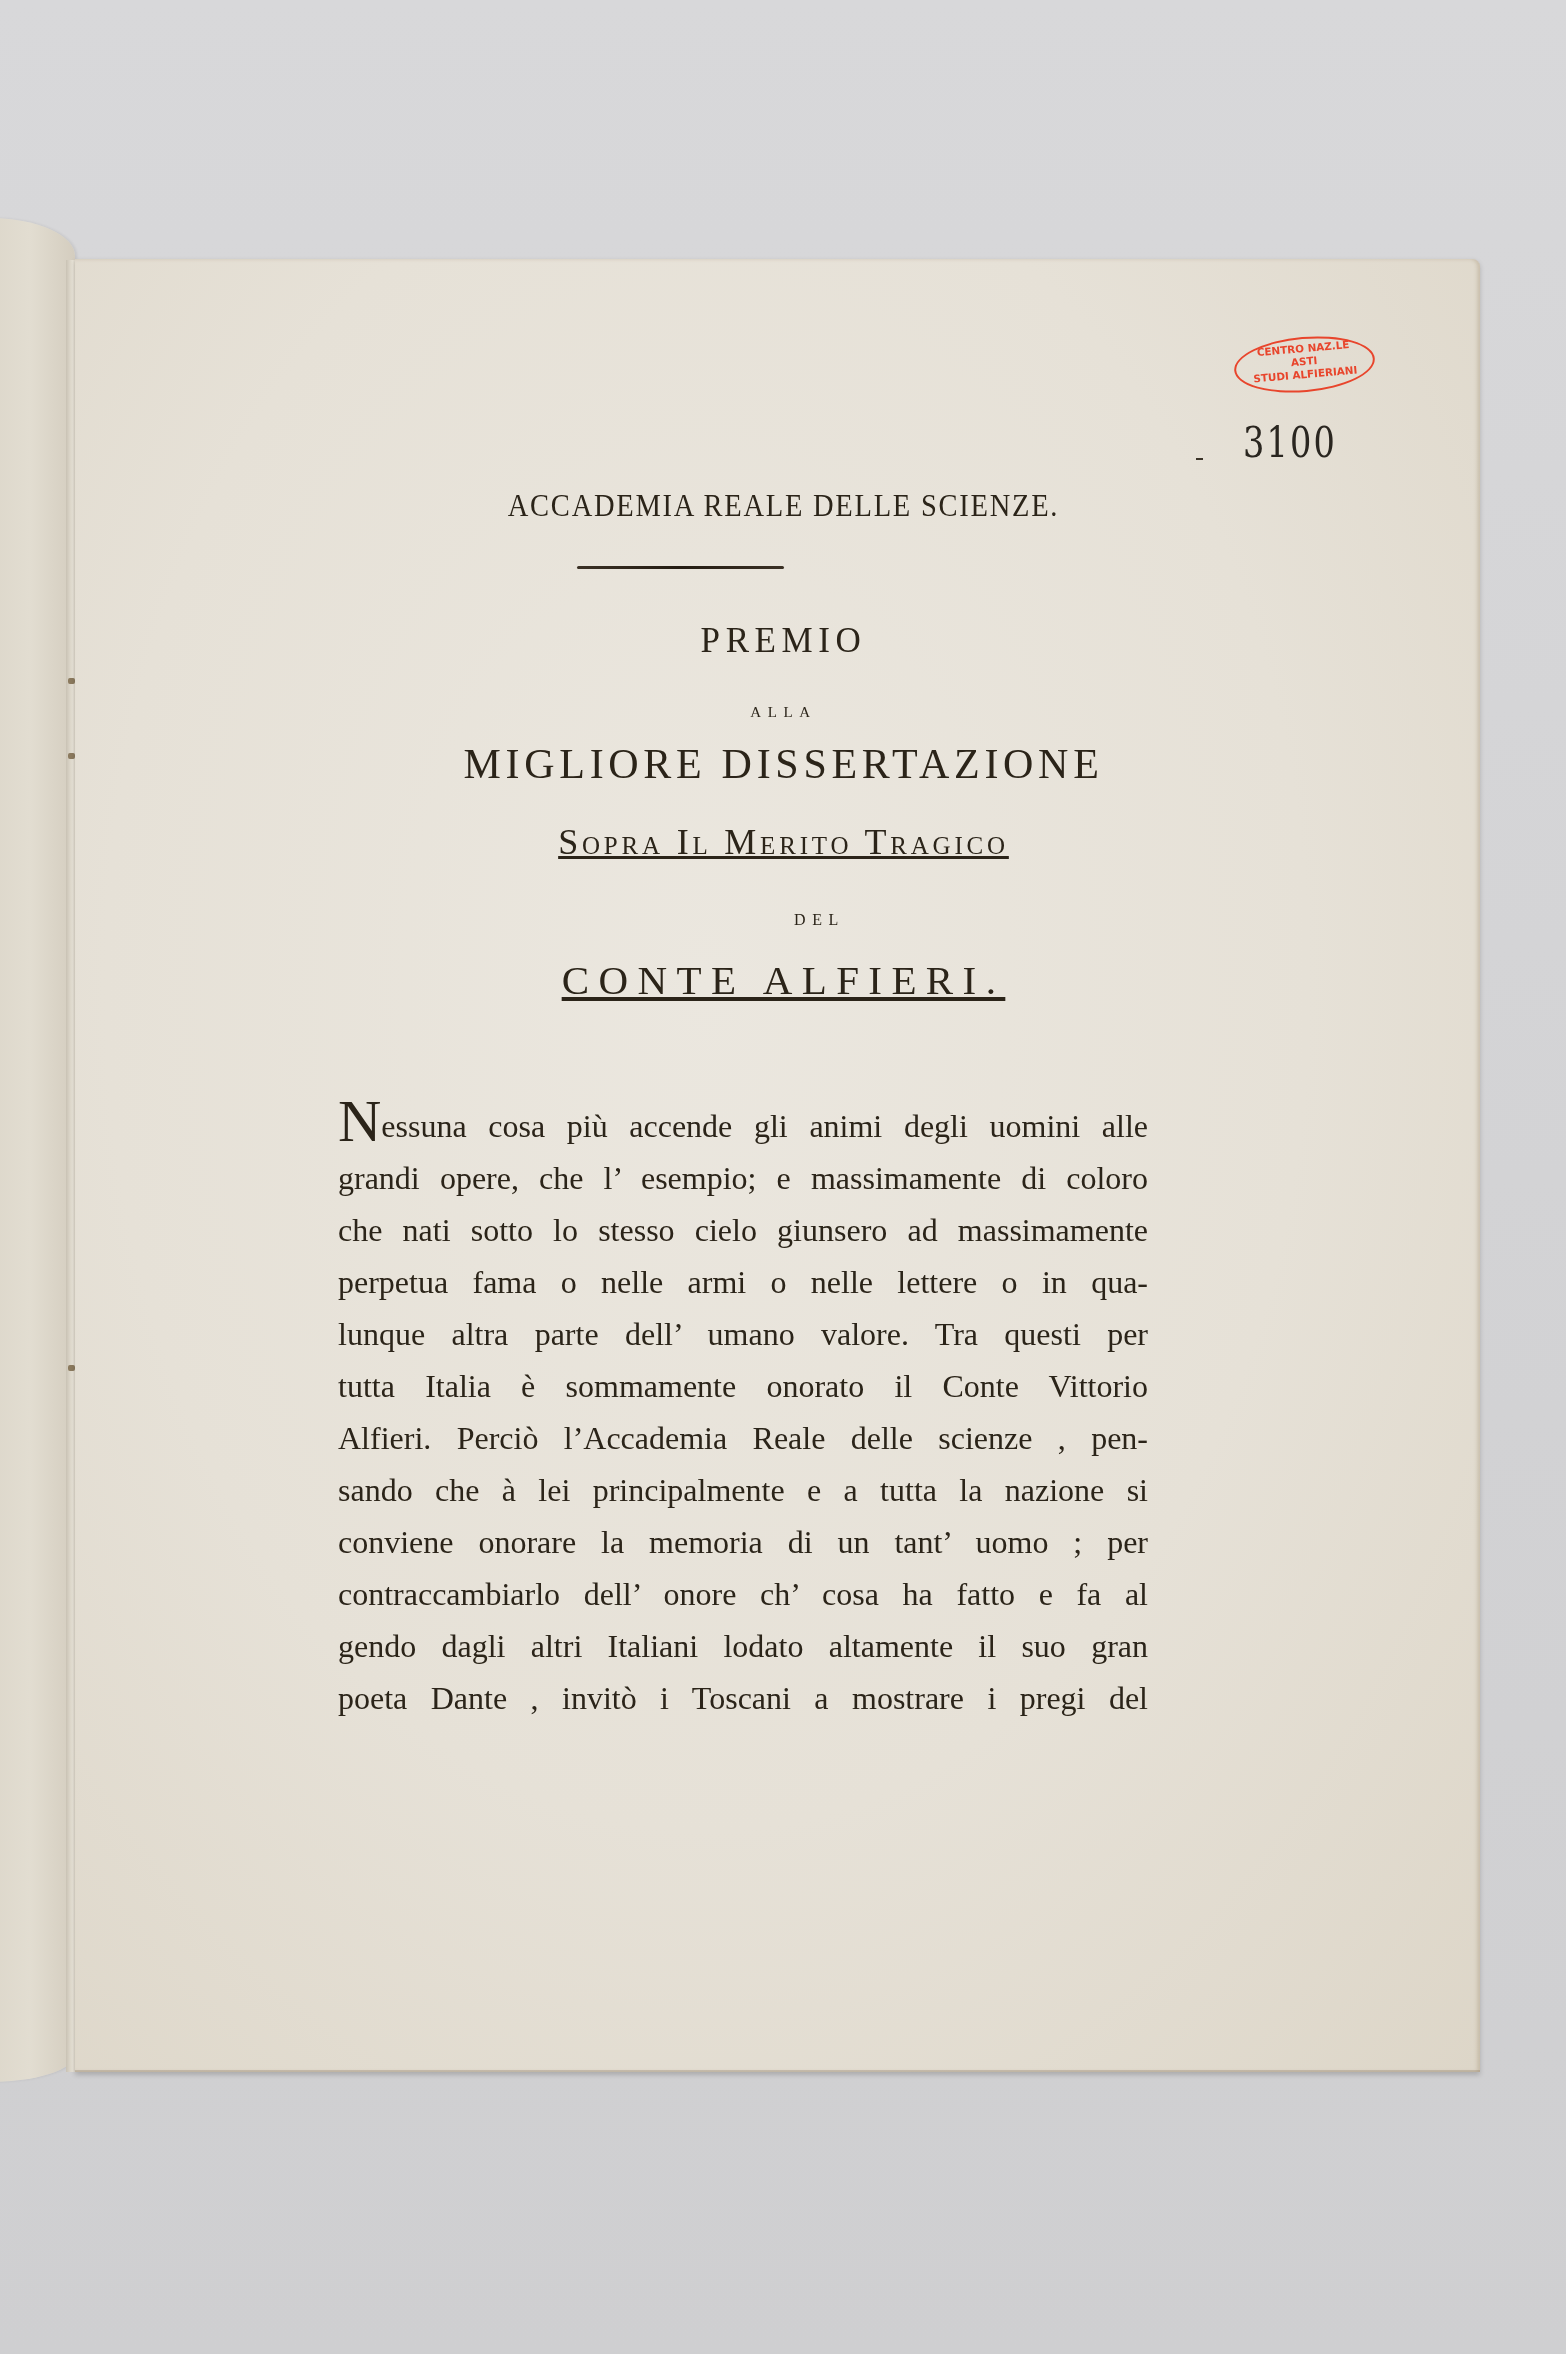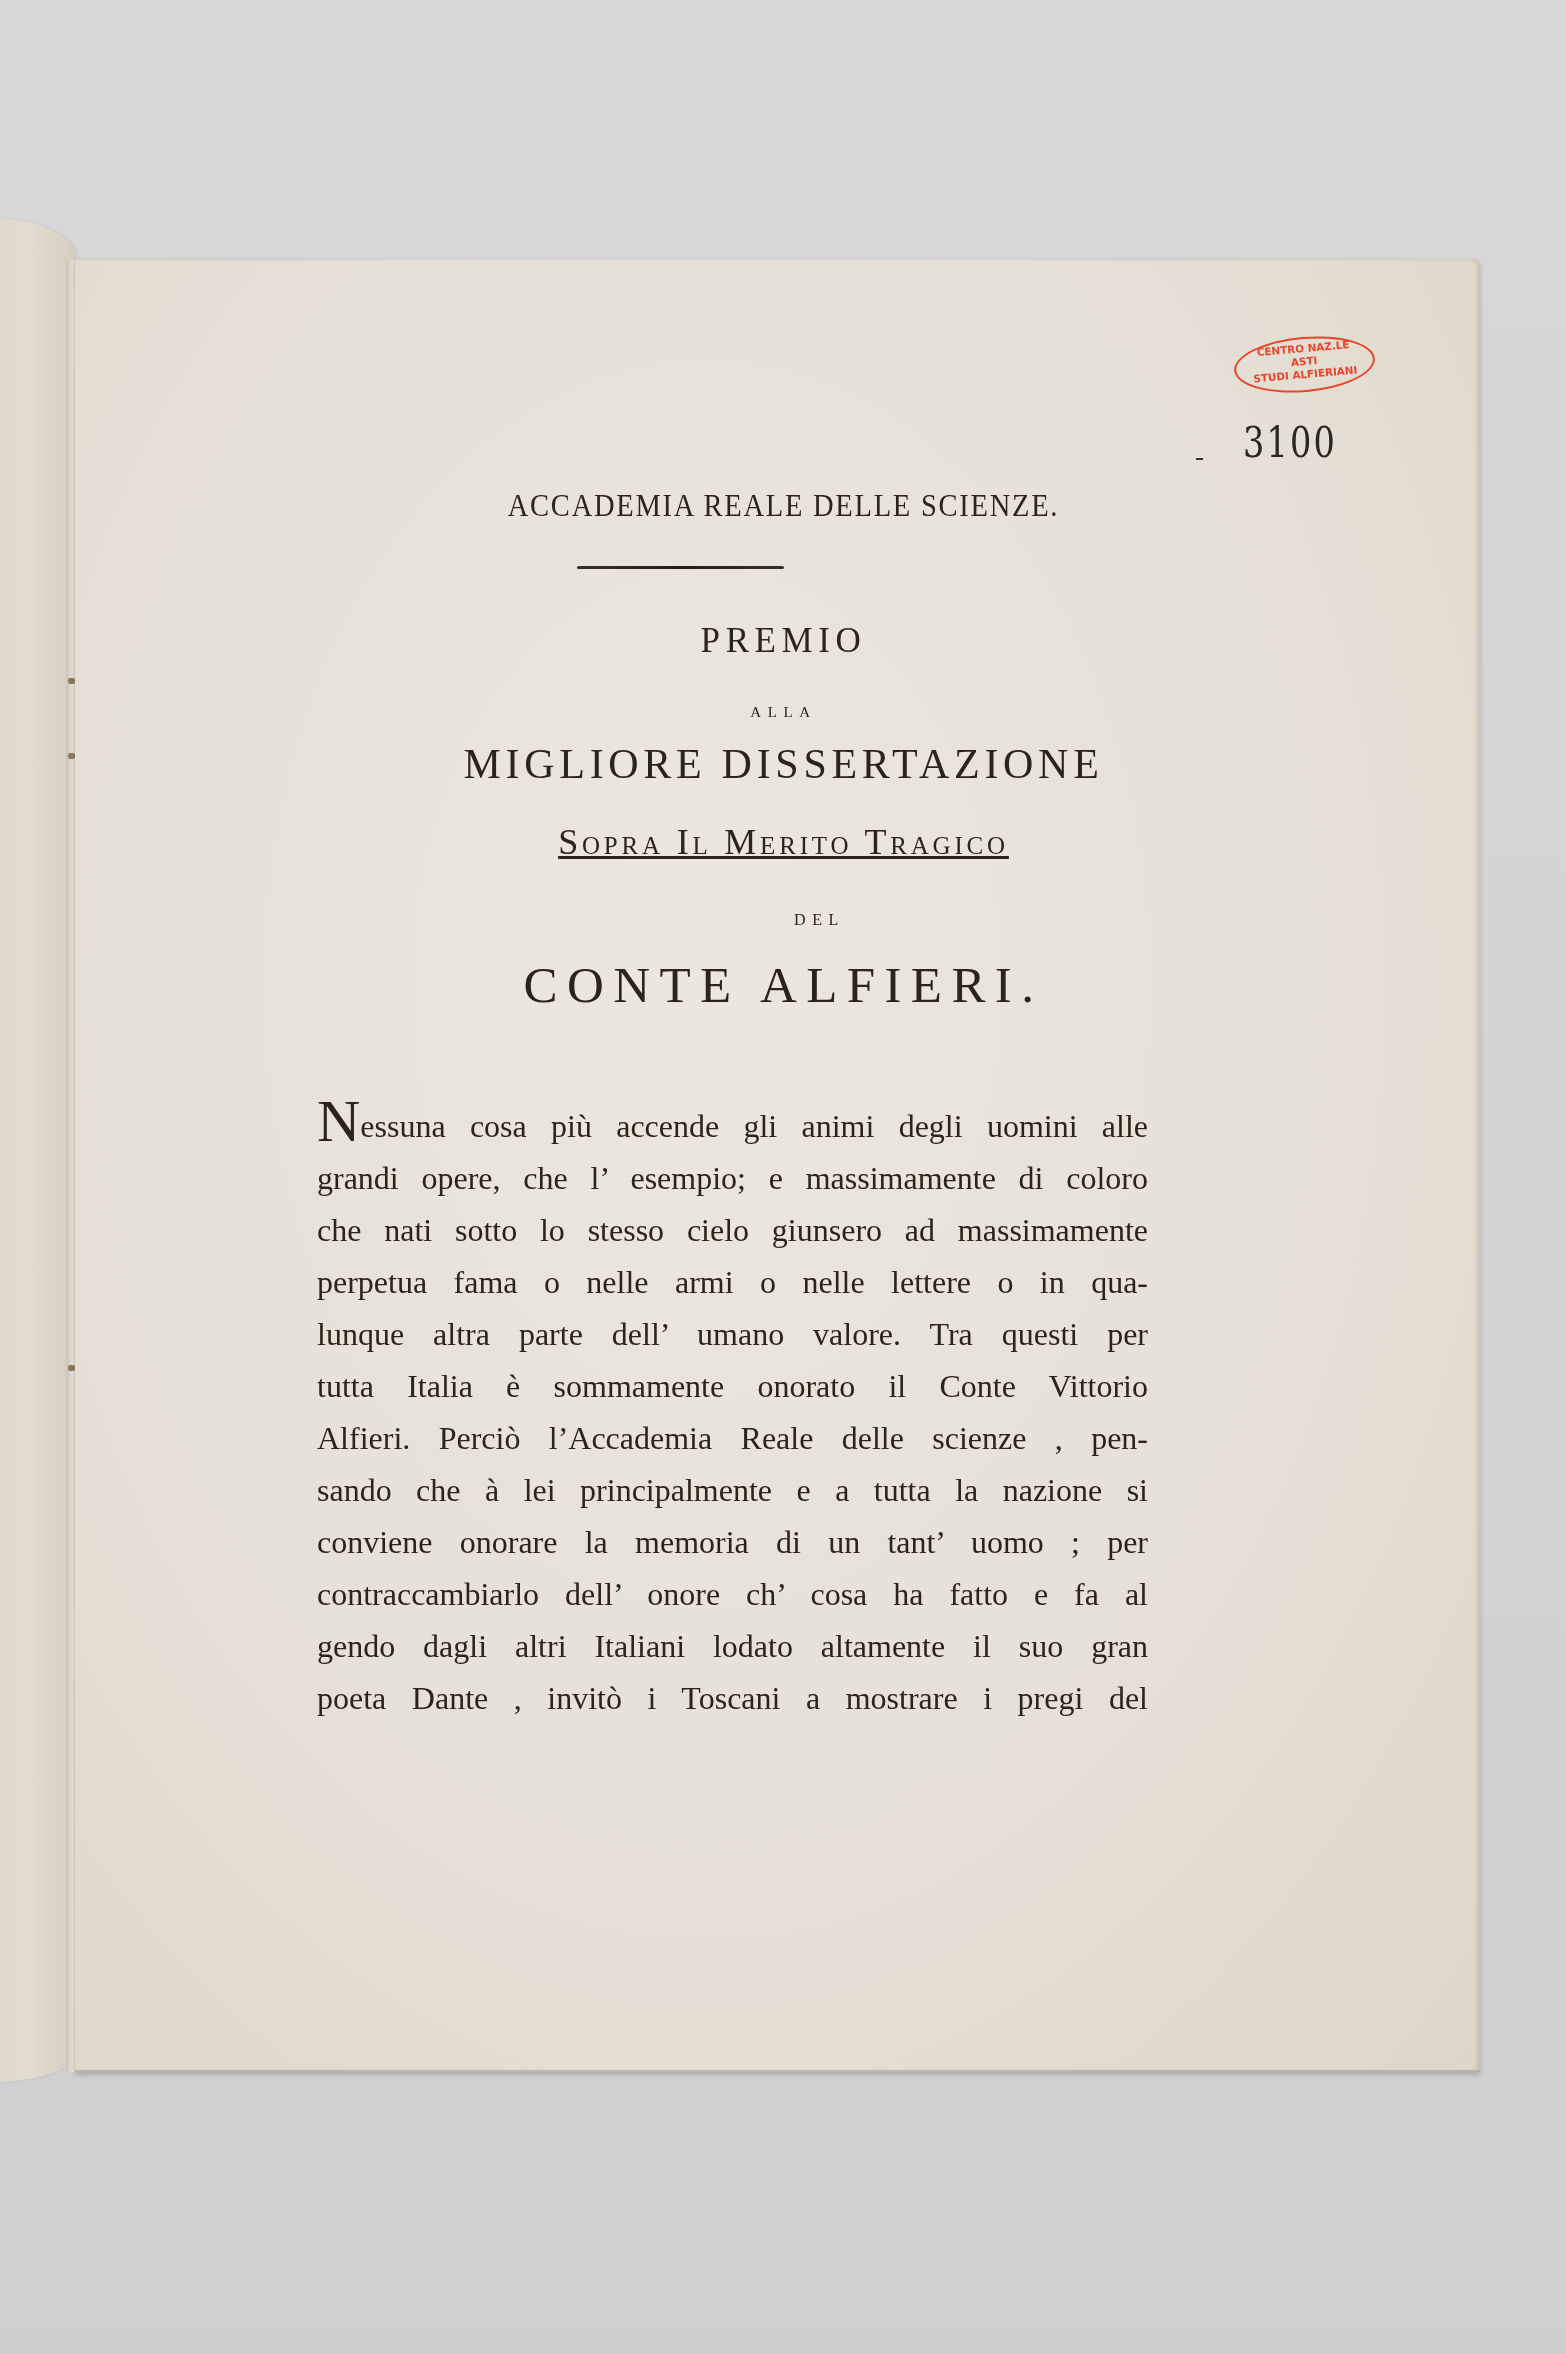--- a/index.html
+++ b/index.html
@@ -48,28 +48,28 @@
   .rule {
     position: absolute; left: 577px; top: 566px; width: 207px; height: 2.8px;
     background: linear-gradient(90deg, #3b3125 0%, #241c12 50%, #3b3125 100%);
     border-radius: 1.9px;
   }
   .h-premio { top: 621px; font-size: 35px; letter-spacing: 5.6px; }
   .h-alla { top: 704px; font-size: 15px; letter-spacing: 6.6px; text-align: center; }
   .h-migliore { top: 740px; font-size: 42px; letter-spacing: 4.7px; }
   .h-sopra { top: 821px; font-size: 36px; letter-spacing: 3.8px; font-variant: small-caps; text-decoration: underline; }
   .h-del { top: 911px; font-size: 16px; letter-spacing: 6.6px; margin-left: 36px; }
-  .h-conte { top: 956px; font-size: 51px; letter-spacing: 9.4px; }
+  .h-conte { top: 956px; font-size: 41px; letter-spacing: 9.4px; text-decoration: underline; }
 
   .body-text {
     position: absolute; left: 317px; top: 1100px; width: 831px;
     font-size: 32px; line-height: 52px; text-align: justify; text-align-last: justify;
     color: #2b2419;
   }
-  .line { display: block; white-space: nowrap; text-align: justify; text-align-last: justify; height: 52px; }
+  .line { display: block; white-space: nowrap; text-align: justify; text-align-last: justify; height: 52px; margin-left: 21px; }
   .dropcap { font-size: 60px; line-height: 38px; vertical-align: -3.8px; font-weight: normal; }
 </style>
 </head>
 <body>
 
 <div class="verso"></div>
 <div class="gutter"></div>
 <div class="stitch" style="top:678px"></div>
 <div class="stitch" style="top:753px"></div>
 <div class="stitch" style="top:1365px"></div>

